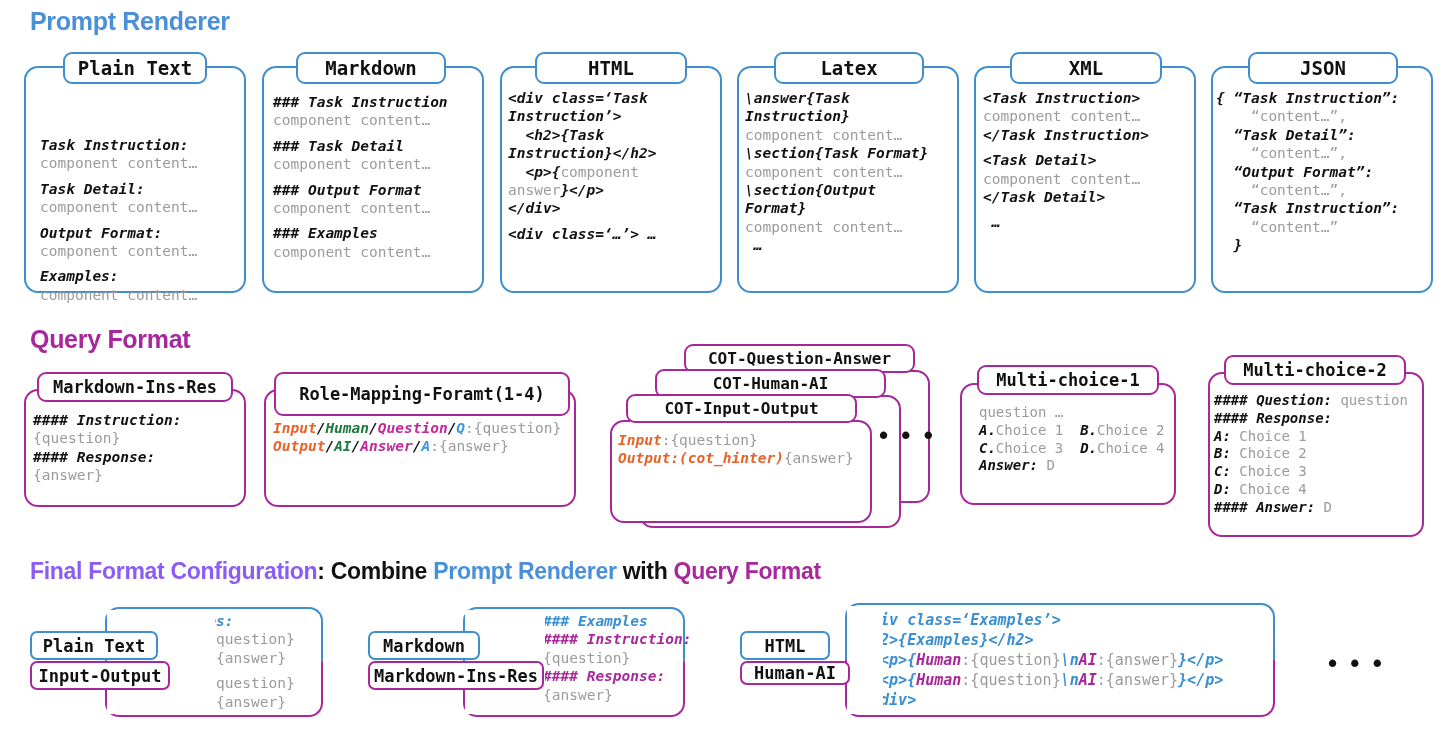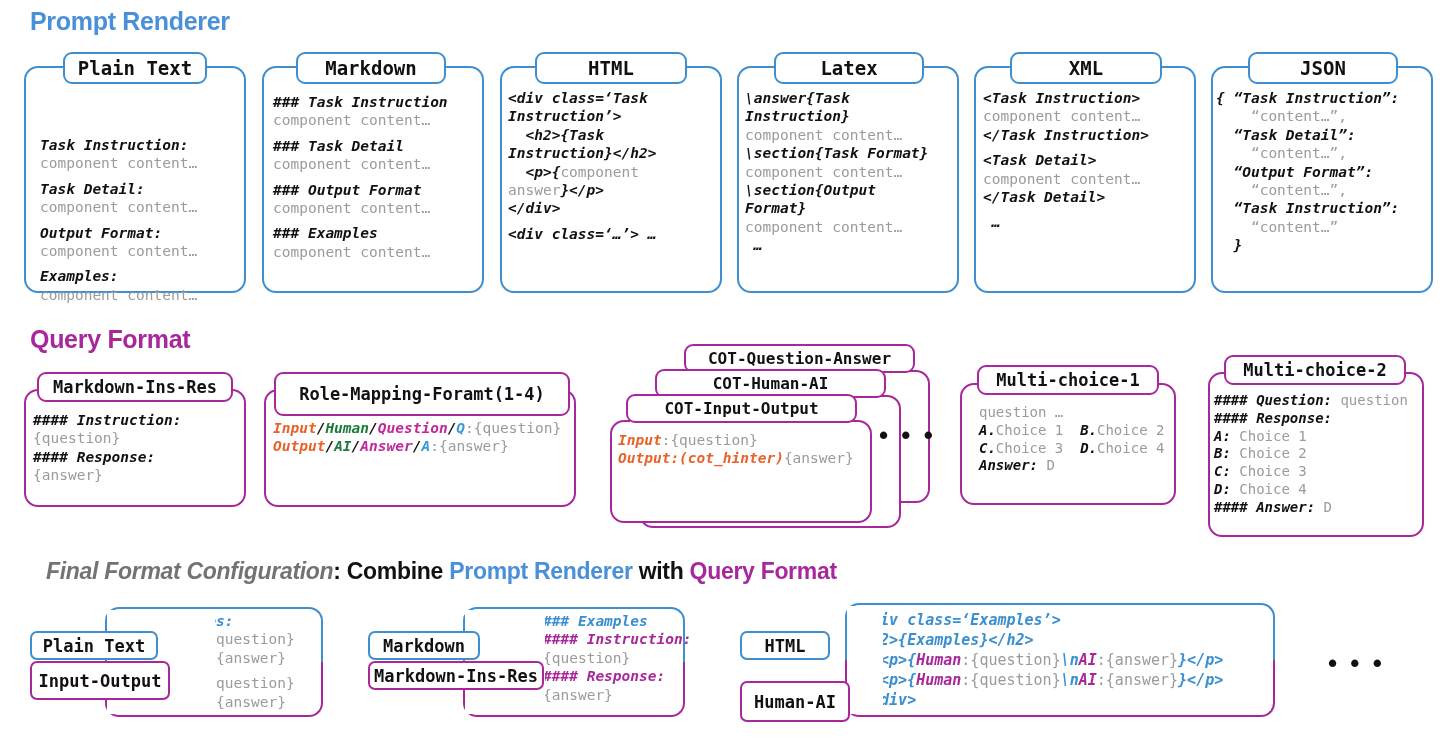--- a/index.html
+++ b/index.html
@@ -11,21 +11,21 @@
   .stage{position:relative;width:1451px;height:741px;}
 
   
   .sec-title{
     position:absolute;font-family:"Liberation Sans", sans-serif;
     font-weight:bold;font-size:25px;letter-spacing:-0.3px;white-space:nowrap;
   }
   #h-prompt{left:30px;top:7px;color:#4a90d9;}
   #h-query{left:30px;top:325px;color:#a8289c;}
   #h-final{left:30px;top:558px;font-size:23px;color:#111;}
-  #h-final .it{font-style:italic;color:#737373;margin-left:16px;}
+  #h-final .it{color:#8b5cf6;}
   #h-final .bl{color:#4a90d9;}
   #h-final .pu{color:#a8289c;}
 
   
   .card{position:absolute;box-sizing:border-box;border-radius:14px;background:#fff;}
   .card.blue{border:2.4px solid #3f8fd0;}
   .card.purple{border:2.4px solid #a8289c;}
   .tab{
     position:absolute;box-sizing:border-box;background:#fff;border-radius:9px;
     text-align:center;font-weight:bold;white-space:nowrap;color:#111;
@@ -273,21 +273,21 @@
       <div class="ln"><span class="bluecode">Examples:</span></div>
       <div class="ln"><span class="purcode">Input</span><span class="gy">:{question}</span></div>
       <div class="ln"><span class="purcode">Output</span><span class="gy">:{answer}</span></div>
       <div class="sp"></div>
       <div class="ln"><span class="purcode">Input</span><span class="gy">:{question}</span></div>
       <div class="ln"><span class="purcode">Output</span><span class="gy">:{answer}</span></div>
     </div>
   <div class="lbl blue" style="left:30px;top:631px;width:128px;height:29px;">
     <span>Plain Text</span>
   </div>
-  <div class="lbl purple" style="left:30px;top:661px;width:140px;height:39px;">
+  <div class="lbl purple" style="left:30px;top:661px;width:140px;height:29px;">
     <span>Input-Output</span>
   </div>
 
   <div class="combo" style="left:463px;top:607px;width:222px;height:110px;">
     <div class="half-top"></div>
     <div class="half-bot"></div>
   </div>
   <div class="tabmask" style="left:465px;top:610px;width:80px;height:104px;"></div>
   <div class="cbody body" style="left:543px;top:612px;width:180px;">
       <div class="ln"><span class="bluecode">### Examples</span></div>
@@ -311,19 +311,19 @@
   <div class="cbody body c3" style="left:862px;top:611px;width:420px;">
       <div class="ln" style="font-size: 15px; line-height: 1.33;"><span class="bluecode">&lt;div class=‘Examples’&gt;</span></div>
       <div class="ln" style="font-size: 15px; line-height: 1.33;"><span class="bluecode">&lt;h2&gt;{Examples}&lt;/h2&gt;</span></div>
       <div class="ln" style="font-size: 15px; line-height: 1.33;"><span class="bluecode">  &lt;p&gt;{</span><span class="purcode">Human</span><span class="gy">:{question}</span><span class="bluecode">\n</span><span class="purcode">AI</span><span class="gy">:{answer}</span><span class="bluecode">}&lt;/p&gt;</span></div>
       <div class="ln" style="font-size: 15px; line-height: 1.33;"><span class="bluecode">  &lt;p&gt;{</span><span class="purcode">Human</span><span class="gy">:{question}</span><span class="bluecode">\n</span><span class="purcode">AI</span><span class="gy">:{answer}</span><span class="bluecode">}&lt;/p&gt;</span></div>
       <div class="ln" style="font-size: 15px; line-height: 1.33;"><span class="bluecode">&lt;/div&gt;</span></div>
     </div>
   <div class="lbl blue" style="left:740px;top:631px;width:90px;height:29px;">
     <span>HTML</span>
   </div>
-  <div class="lbl purple" style="left:740px;top:681px;width:110px;height:41px;">
+  <div class="lbl purple" style="left:740px;top:661px;width:110px;height:24px;">
     <span>Human-AI</span>
   </div>
 
   <div class="dots" style="left:1328px;top:648px;">• • •</div>
 
 </div>
 
 </body></html>

